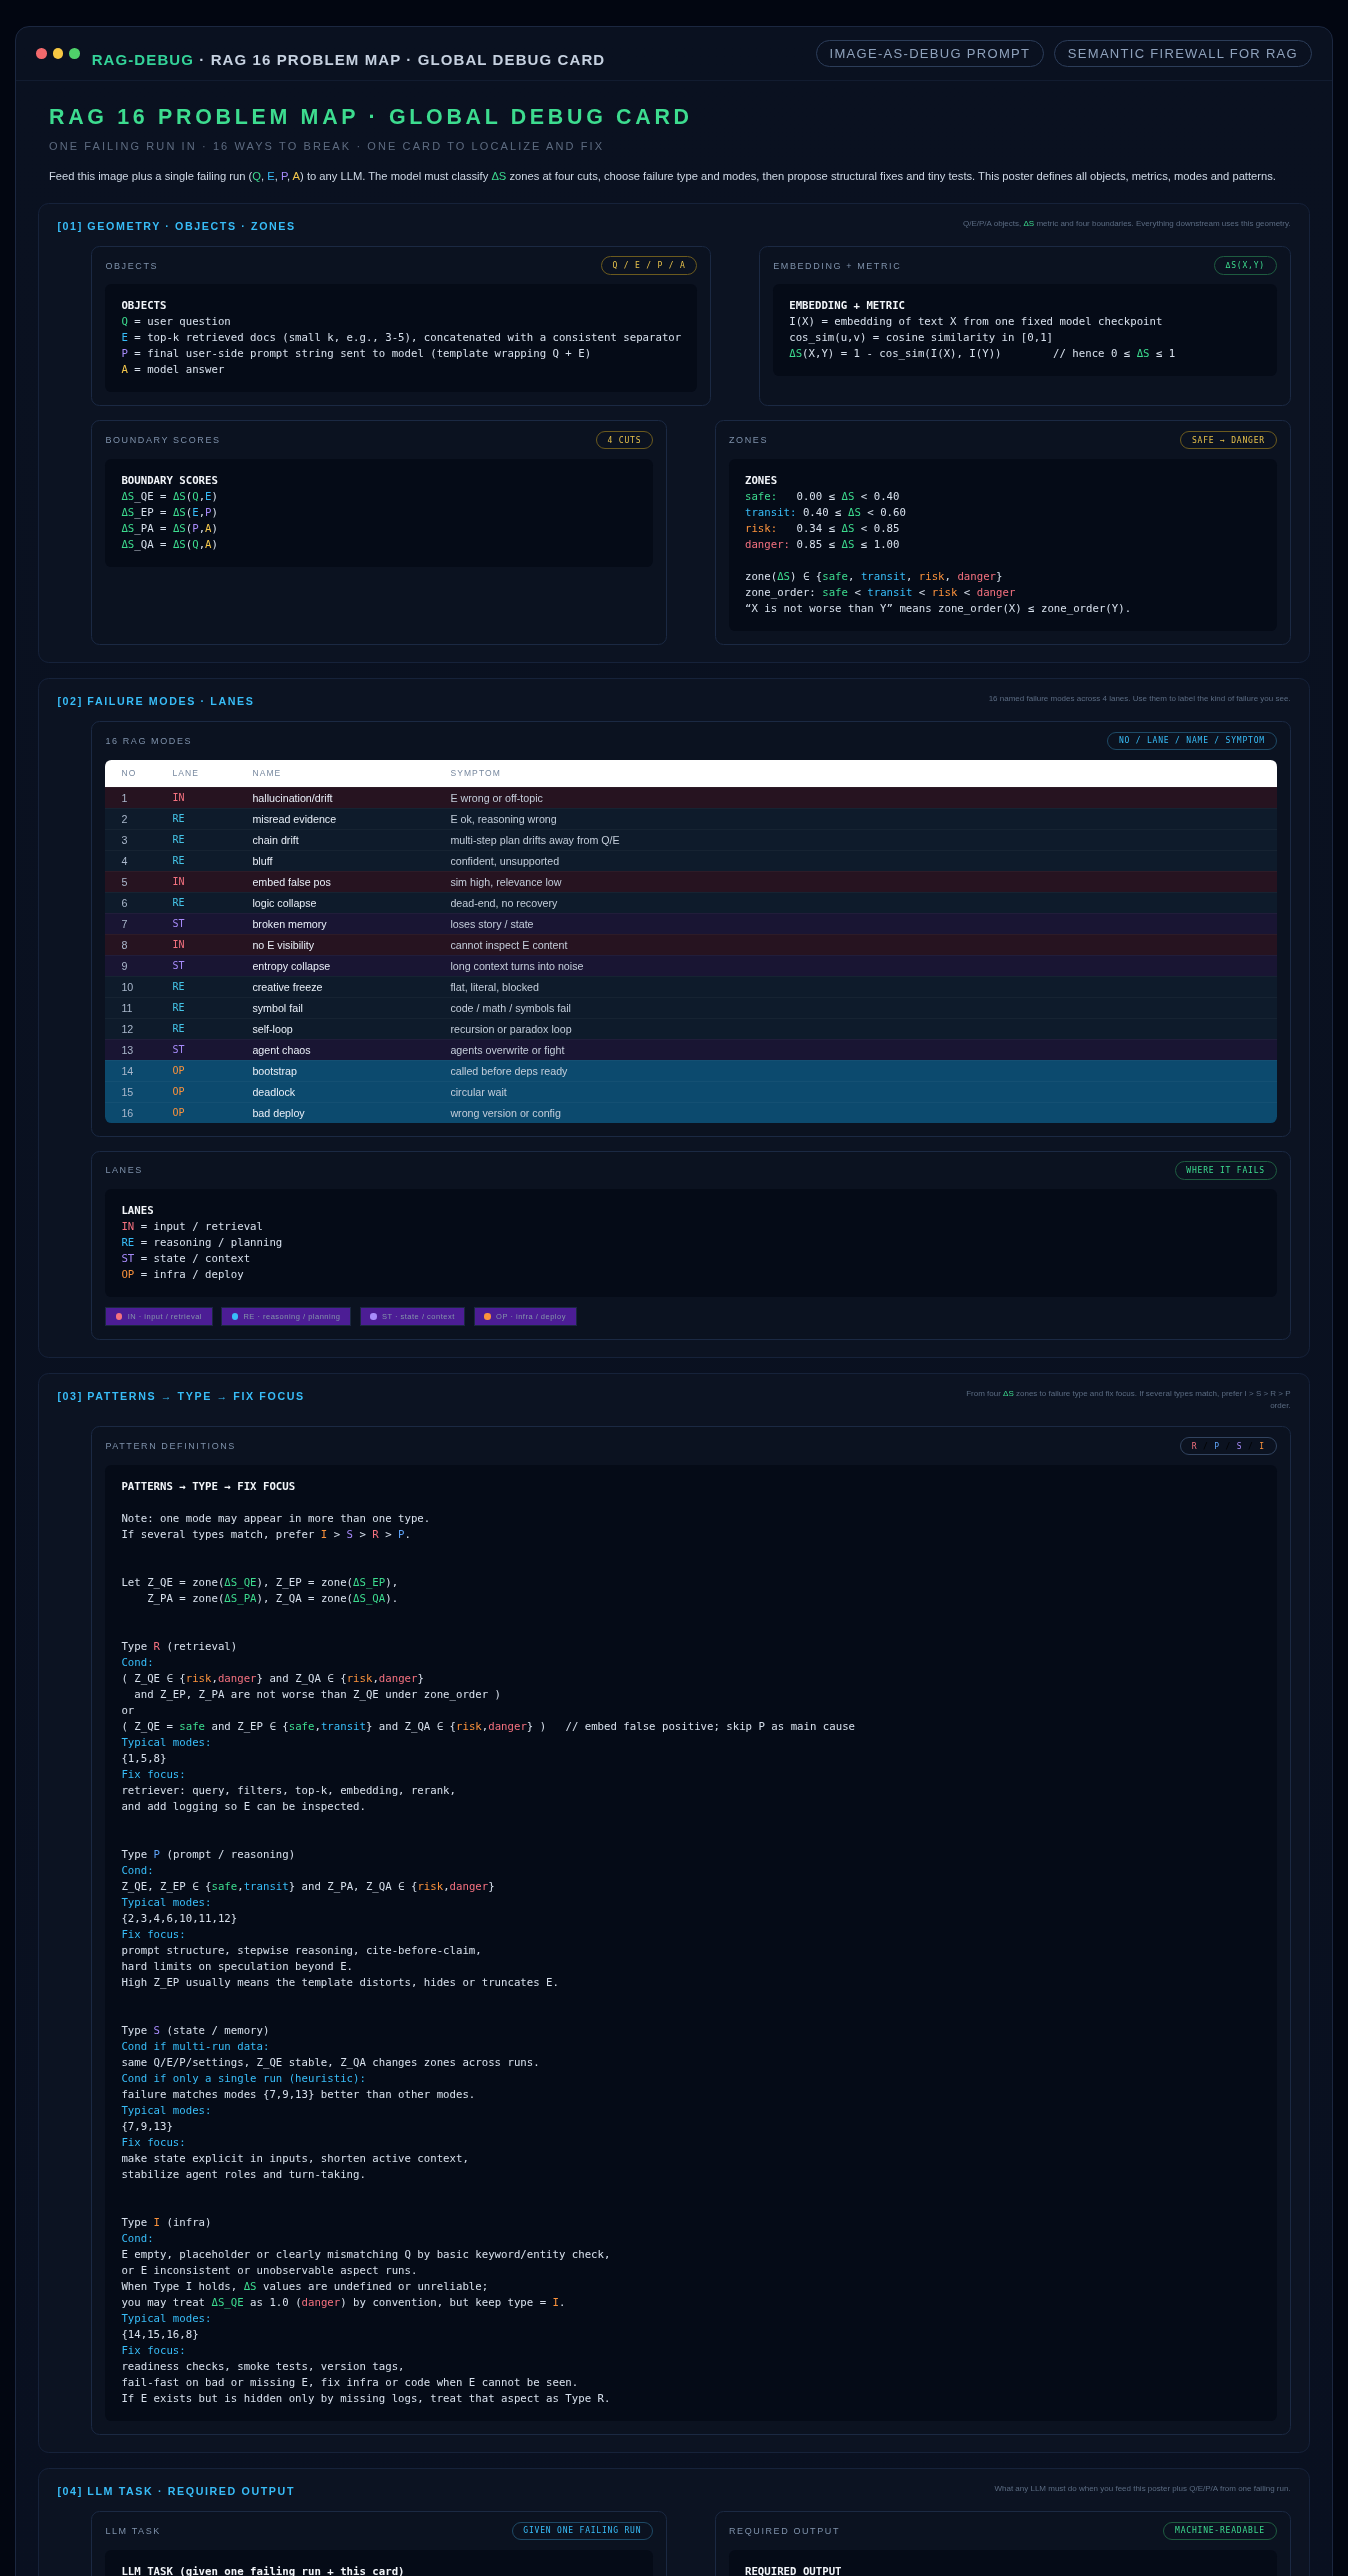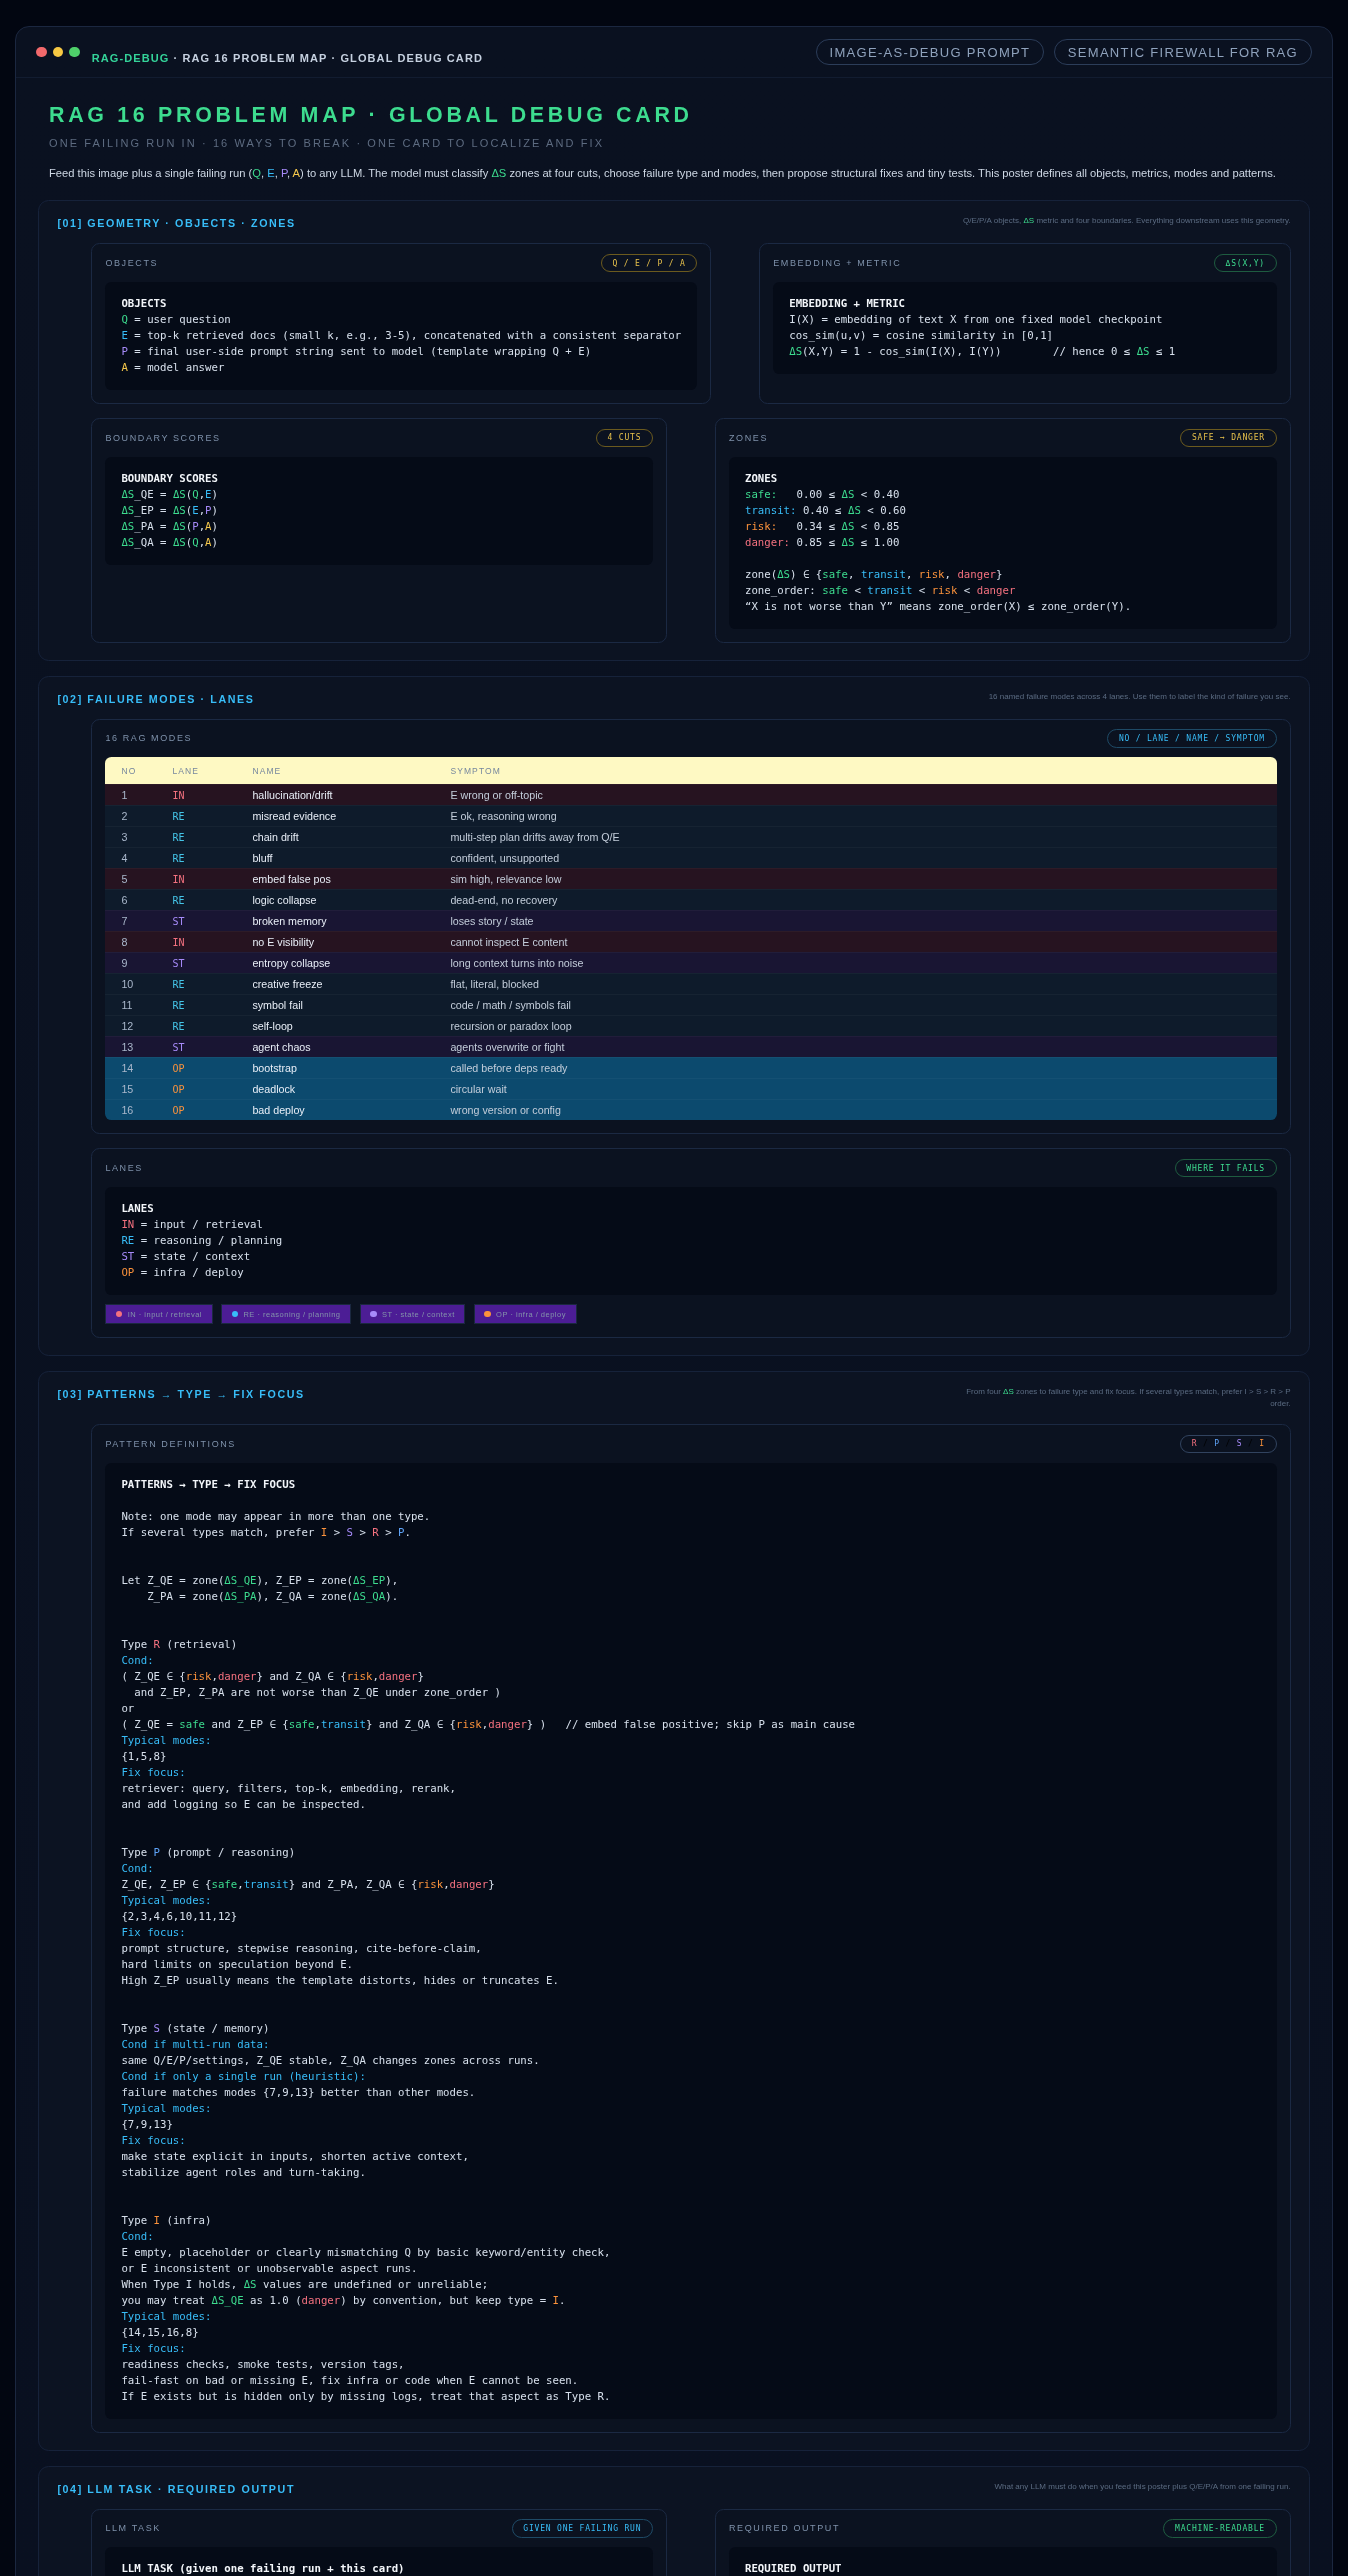--- a/index.html
+++ b/index.html
@@ -1,21 +1,21 @@
 <!DOCTYPE html>
 <html style="font-size:8.5px"><head>
 <meta charset="utf-8">
 <style>
   html,body{margin:0;padding:0;background:#020611;width:1348px;font-family:"Liberation Sans",sans-serif;}
   .card{margin:26px 15px 19px;background:linear-gradient(180deg,#0a1120,#091020);border:0.5px solid #1b2740;border-radius:14px;overflow:hidden;}
   .titlebar{display:flex;align-items:center;gap:11.8px;padding:11.8px 20px;border-bottom:0.5px solid #121c30;}
   .dots{display:flex;gap:5.9px;}
   .dot{width:10.7px;height:10.7px;border-radius:50%;}
   .dot.r{background:#f2696c;} .dot.y{background:#f7c843;} .dot.g{background:#4fd06a;}
-  .win-title{font-size:11px;letter-spacing:1.1px;color:#c6d1e0;font-weight:600;margin-top:12px;}
+  .win-title{font-size:15px;letter-spacing:1.1px;color:#c6d1e0;font-weight:600;margin-top:12px;}
   .win-title .app{color:#34d399;}
   .pills{margin-left:auto;display:flex;gap:9.6px;}
   .pill{border:0.5px solid #2c3d59;color:#8fa2bc;border-radius:534px;padding:4.8px 13px;font-size:13px;letter-spacing:1.3px;}
   .header{padding:24.6px 33px 3.2px;}
   .h-title{color:#3ddc8f;font-size:21.4px;letter-spacing:3.7px;font-weight:700;}
   .h-sub{margin-top:9.6px;color:#5d6b80;font-size:11px;letter-spacing:2.1px;}
   .h-intro{margin-top:16px;color:#cdd7e4;font-size:11.2px;line-height:1.5;}
   .section{margin:15px 22.4px;background:#0c1322;border:0.5px solid #16223a;border-radius:10.7px;padding:14px 18px 17px;}
   .sec-head{display:flex;justify-content:space-between;align-items:flex-start;gap:21.4px;margin-bottom:14px;}
   .sec-title{color:#38bdf8;font-size:10.7px;letter-spacing:1.6px;font-weight:700;padding-top:2.1px;}
@@ -30,21 +30,21 @@
   .badge.green{color:#3ddc8f;border-color:#1e5c40;}
   .badge.cyan{color:#38bdf8;border-color:#1e4a66;}
   .code{background:#050b17;border-radius:6.4px;padding:14px 16px;font-family:"DejaVu Sans Mono",monospace;font-size:10.7px;line-height:16px;color:#d7e0ec;}
   .codeline{white-space:pre;min-height:16px;}
   .c-green{color:#3ddc8f;} .c-cyan{color:#38bdf8;} .c-purple{color:#a78bfa;} .c-blue{color:#60a5fa;}
   .c-yellow{color:#f5c84c;} .c-orange{color:#fb923c;} .c-red{color:#f4717f;}
   .c-white{color:#f3f6fa;font-weight:700;}
   
   .modes-table{background:#070d1a;border-radius:6.4px;overflow:hidden;font-size:10.7px;}
   .t-row{display:grid;grid-template-columns:51px 80px 198px 1fr;align-items:center;height:20px;padding:0 16px;border-top:0.5px solid rgba(255,255,255,0.035);}
-  .t-row.t-head{height:27px;color:#76879e;font-size:8.5px;letter-spacing:1.1px;background:#fef9c3;border-top:none;}
+  .t-row.t-head{height:27px;color:#76879e;font-size:8.5px;letter-spacing:1.1px;background:#ffffff;border-top:none;}
   .t-row.lane-in{background:#261320;} .t-row.lane-re{background:#0e1b2b;}
   .t-row.lane-st{background:#191533;} .t-row.lane-op{background:#0c4a6e;}
   .t-no{color:#aab8cc;}
   .t-lane{font-family:"DejaVu Sans Mono",monospace;font-size:10px;}
   .lane-txt-in{color:#f4717f;} .lane-txt-re{color:#45c5e8;} .lane-txt-st{color:#a78bfa;} .lane-txt-op{color:#fb923c;}
   .t-name{color:#e8eef7;} .t-sym{color:#c3cdda;}
   .legend{display:flex;gap:8.5px;margin-top:9.6px;}
   .chip{display:flex;align-items:center;gap:5.3px;background:#4c1d95;border:0.5px solid #1b2840;border-radius:0;padding:4.3px 9.6px;color:#8494ab;font-size:7.5px;letter-spacing:0.5px;}
   .chip-dot{width:6.4px;height:6.4px;border-radius:50%;}
   .dot-red{background:#f4717f;} .dot-cyan{background:#38bdf8;} .dot-purple{background:#a78bfa;} .dot-orange{background:#fb923c;}

